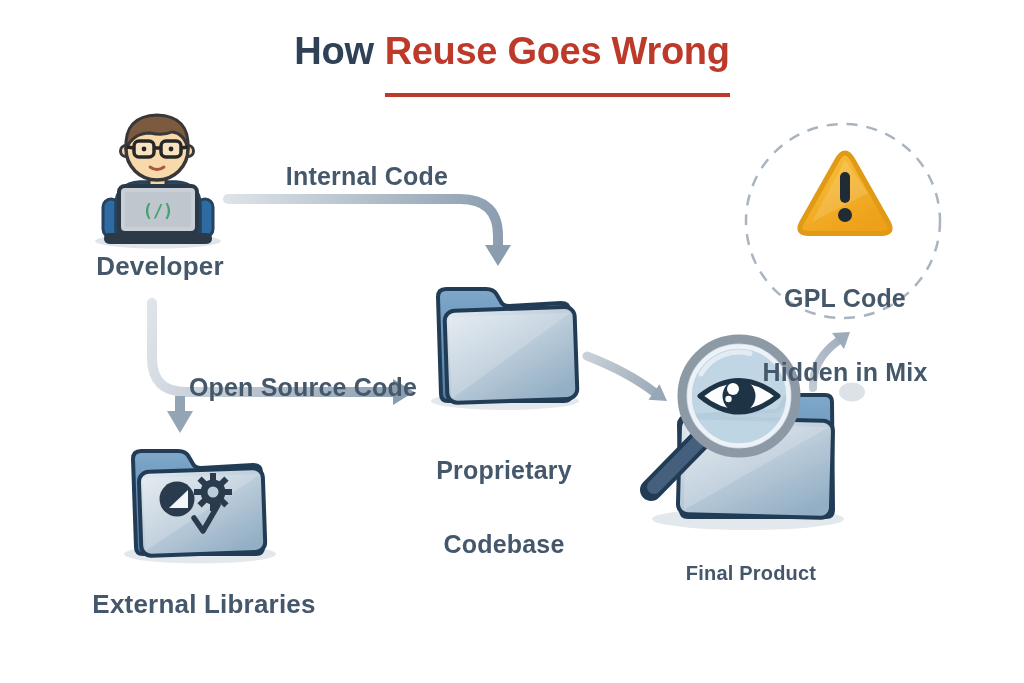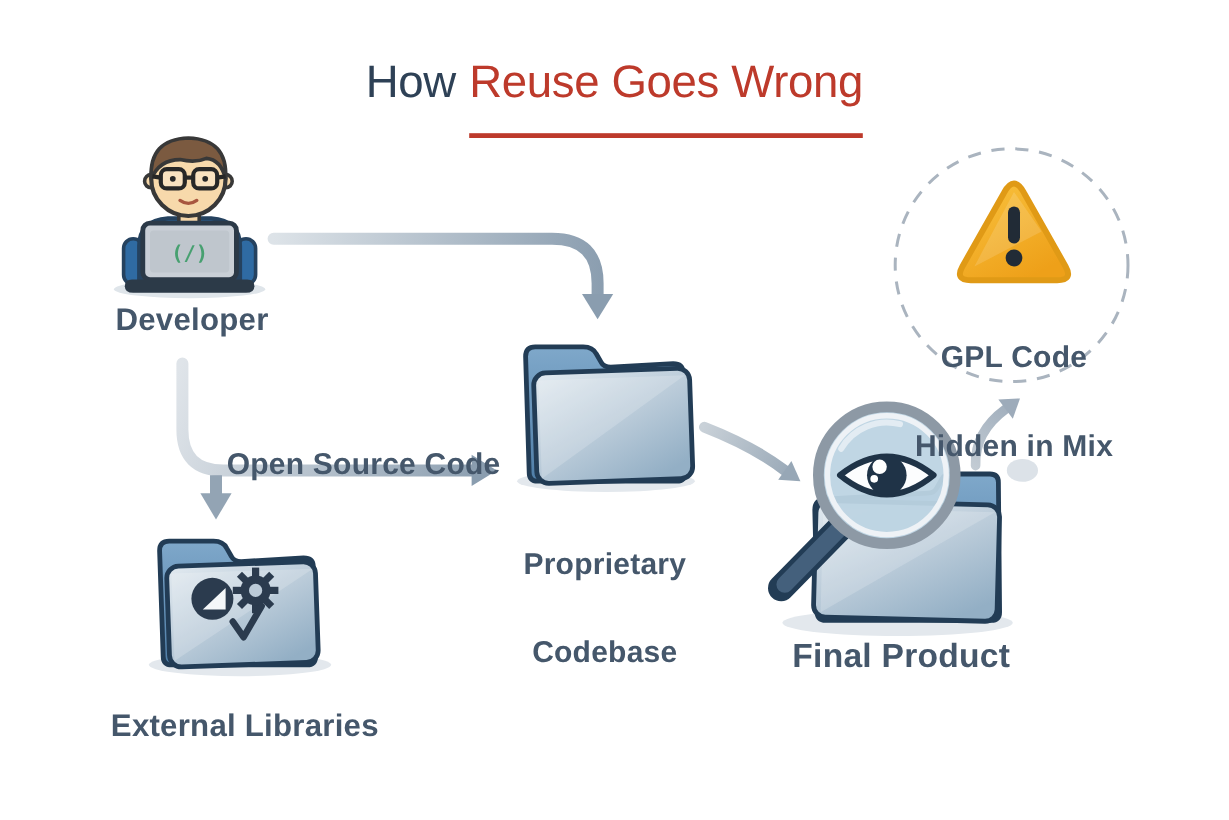--- a/index.html
+++ b/index.html
@@ -4,21 +4,21 @@
 <style>
   html,body{margin:0;padding:0;background:#fff;}
   #stage{
     position:relative;width:1024px;height:683px;background:#ffffff;
     font-family:"Liberation Sans",sans-serif;overflow:hidden;
   }
   #diagram-svg{position:absolute;left:0;top:0;}
   .title{
     position:absolute;top:30px;left:0;right:0;
     display:flex;justify-content:center;align-items:baseline;gap:11px;
-    font-size:38px;font-weight:normal;color:#2e4156;letter-spacing:-0.3px;margin-top:18px;
+    font-size:38px;font-weight:bold;color:#2e4156;letter-spacing:-0.3px;
   }
   .title .hl{
     color:#bd3a2b;border-bottom:4px solid #bd3a2b;padding-bottom:21px;line-height:1.05;
   }
   .label{
     position:absolute;transform:translateX(-50%);
     font-size:25px;font-weight:bold;color:#45576b;
     text-align:center;white-space:nowrap;letter-spacing:0.2px;line-height:1.3;
   }
   .label .line{display:block;margin-top:40px;}
@@ -194,32 +194,33 @@
         <circle cx="845" cy="215" r="7" fill="#212b36"></circle>
       </g>
     </g>
   </svg>
 
   <div class="title">
     <span>How</span>
     <span class="hl">Reuse Goes Wrong</span>
   </div>
 
+  <div class="label" style="left:367px;top:160px;">Internal Code</div>
 
   <div class="label" style="left:160px;top:250px;font-size:26px;">Developer</div>
 
   <div class="label" style="left:303px;top:371px;">Open Source Code</div>
 
   <div class="label" style="left:504px;top:413px;line-height:34px;">
     <span class="line">Proprietary</span>
     <span class="line">Codebase</span>
   </div>
 
   <div class="label" style="left:204px;top:588px;font-size:26px;">External Libraries</div>
 
-  <div class="label" style="left:751px;top:529px;font-size:28px;">Final Product</div>
+  <div class="label" style="left:751px;top:560px;font-size:20px;">Final Product</div>
 
   <div class="label" style="left:845px;top:241px;line-height:34px;">
     <span class="line">GPL Code</span>
     <span class="line">Hidden in Mix</span>
   </div>
 
 </div>
 
 </body></html>

